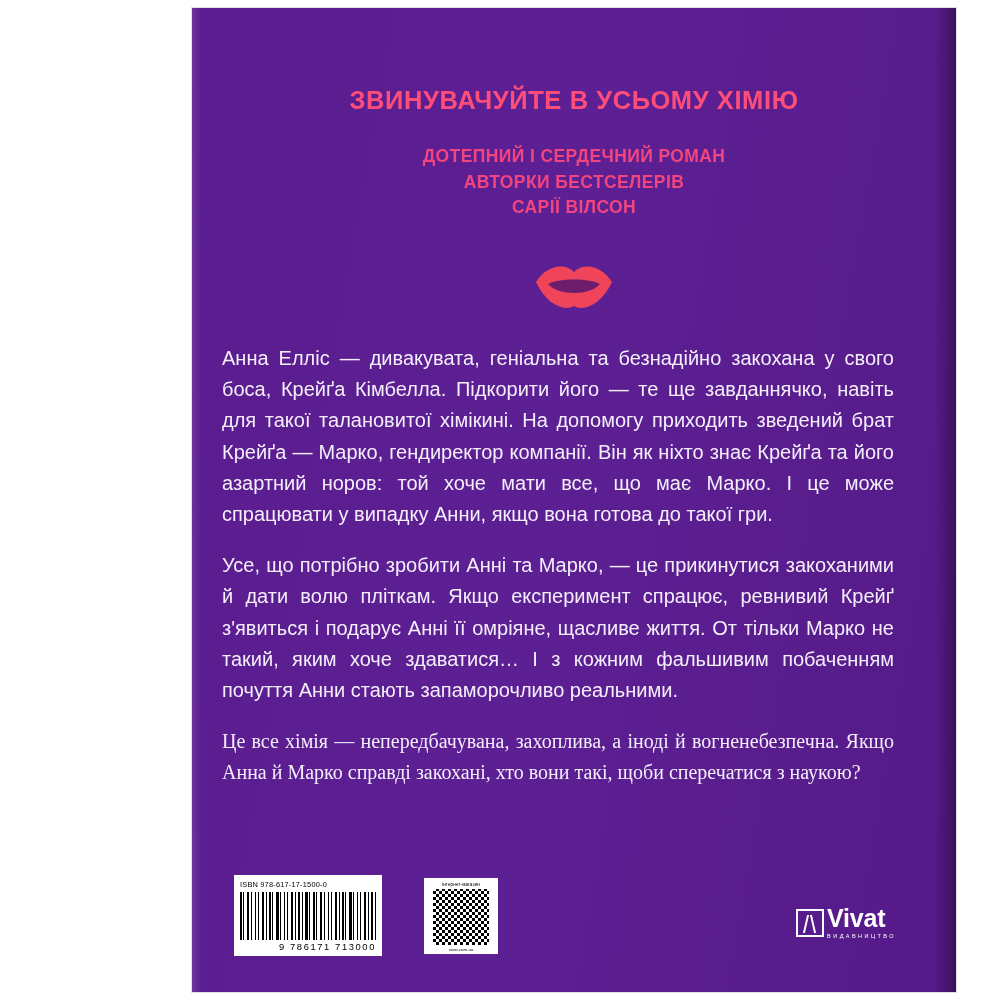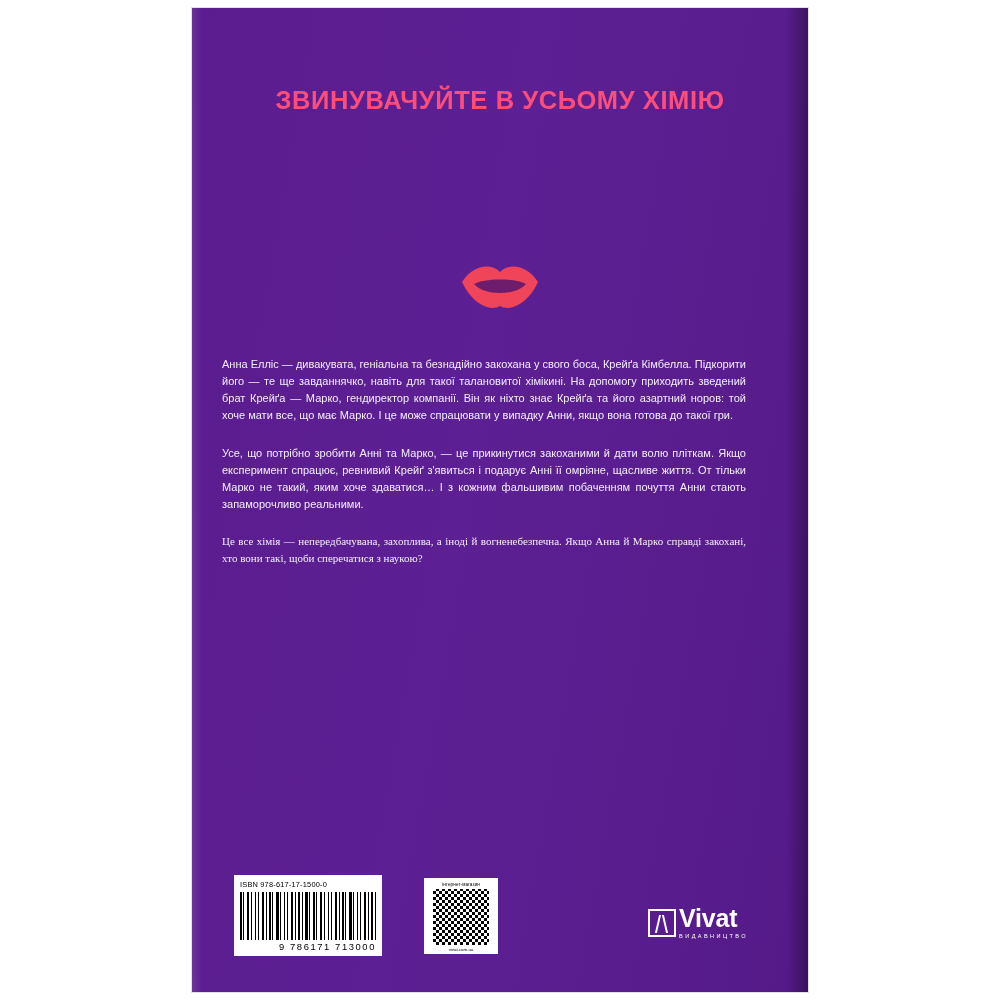--- a/index.html
+++ b/index.html
@@ -17,25 +17,26 @@
     height: 1000px;
     background: #ffffff;
     overflow: hidden;
   }
 
   
   .cover {
     position: absolute;
     left: 192px;
     top: 8px;
-    width: 616px;
+    width: 744px;
     height: 984px;
     background: #5b1f90;
     background: linear-gradient(100deg, #5a1c8e 0%, #5d2094 45%, #551a88 100%);
     box-shadow: 0 0 0 1px rgba(0,0,0,0.12);
+    padding-left: 20px;
   }
 
   
   .spine-edge {
     position: absolute;
     right: 0;
     top: 0;
     width: 22px;
     height: 100%;
     background: linear-gradient(90deg, rgba(0,0,0,0) 0%, rgba(0,0,0,0.22) 70%, rgba(0,0,0,0.33) 100%);
@@ -82,23 +83,23 @@
     left: 50%;
     transform: translateX(-50%);
     width: 84px;
     height: 52px;
   }
 
   .blurb {
     position: absolute;
     left: 30px;
     right: 62px;
-    top: 348px;
+    top: 335px;
     color: #f4eefb;
-    font-size: 11px;
+    font-size: 20px;
     line-height: 1.56;
     text-align: justify;
   }
   .blurb p {
     margin: 0 0 20px 0;
   }
   .blurb p:last-child { margin-bottom: 0; font-family: Liberation Serif, serif; }
 
   
   .isbn-box {
@@ -227,20 +228,25 @@
 </head>
 <body>
 
 <div class="page">
   <div class="cover">
     <div class="left-edge"></div>
     <div class="spine-edge"></div>
 
     <div class="headline">ЗВИНУВАЧУЙТЕ В УСЬОМУ ХІМІЮ</div>
 
+    <div class="subhead">
+      <div>ДОТЕПНИЙ І СЕРДЕЧНИЙ РОМАН</div>
+      <div>АВТОРКИ БЕСТСЕЛЕРІВ</div>
+      <div>САРІЇ ВІЛСОН</div>
+    </div>
 
     <svg class="lips" viewBox="0 0 84 52">
       <path d="M4 22 C14 6, 32 2, 42 12 C52 2, 70 6, 80 22 C70 44, 52 52, 42 46 C32 52, 14 44, 4 22 Z" fill="#f0445a"></path>
       <path d="M16 24 C26 18, 58 18, 68 24 C58 36, 26 36, 16 24 Z" fill="#6d1d6b"></path>
     </svg>
 
     <div class="blurb">
       <p>Анна Елліс — дивакувата, геніальна та безнадійно закохана у свого боса, Крейґа Кімбелла. Підкорити його — те ще завданнячко, навіть для такої талановитої хімікині. На допомогу приходить зведений брат Крейґа — Марко, гендиректор компанії. Він як ніхто знає Крейґа та його азартний норов: той хоче мати все, що має Марко. І це може спрацювати у випадку Анни, якщо вона готова до такої гри.</p>
       <p>Усе, що потрібно зробити Анні та Марко, — це прикинутися закоханими й дати волю пліткам. Якщо експеримент спрацює, ревнивий Крейґ з'явиться і подарує Анні її омріяне, щасливе життя. От тільки Марко не такий, яким хоче здаватися… І з кожним фальшивим побаченням почуття Анни стають запаморочливо реальними.</p>
       <p>Це все хімія — непередбачувана, захоплива, а іноді й вогненебезпечна. Якщо Анна й Марко справді закохані, хто вони такі, щоби сперечатися з наукою?</p>

